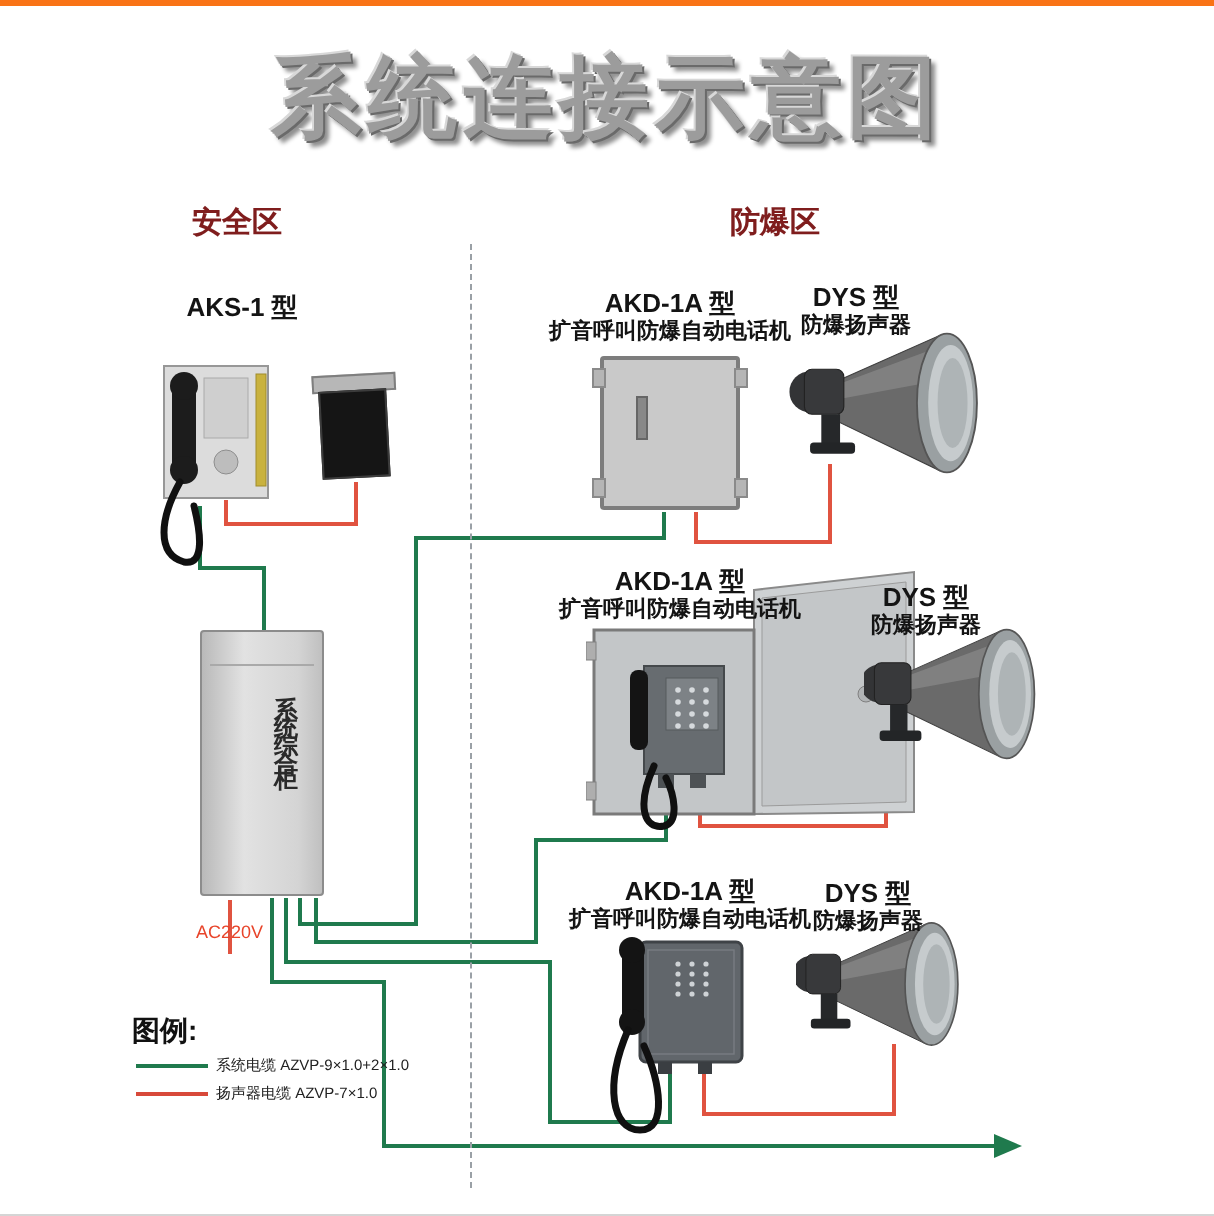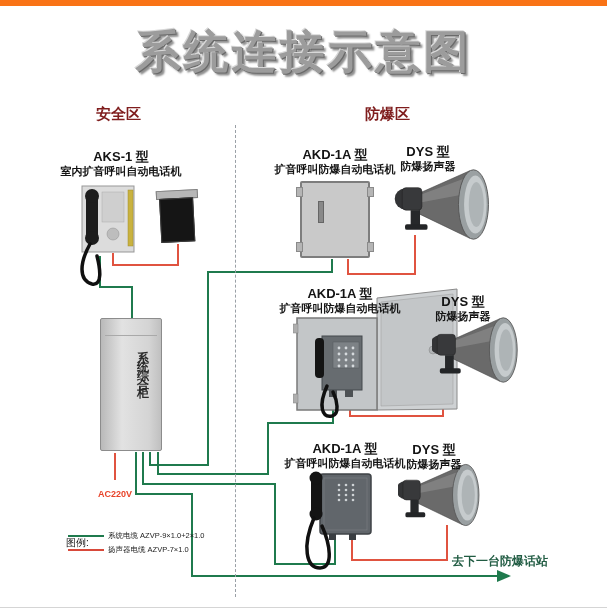--- a/index.html
+++ b/index.html
@@ -1,35 +1,35 @@
 <!DOCTYPE html>
 <html><head>
 <meta charset="utf-8">
 <style>
   html,body{margin:0;padding:0;background:#fff;}
   .canvas{
     position:relative;width:607px;height:608px;background:#ffffff;overflow:hidden;
     font-family:"Liberation Sans", sans-serif;color:#111;
-    border-top:6px solid #f97316;border-bottom:1px solid #d5d5d5;box-sizing:border-box;
+    border-top:3px solid #f97316;border-bottom:1px solid #d5d5d5;box-sizing:border-box;
   }
   .abs{position:absolute;}
   
   .title{
     left:0;right:0;top:16px;text-align:center;font-size:45px;font-weight:bold;letter-spacing:3px;
     color:#9c9c9c;text-shadow:-1px -1px 0 #d8d8d8,1px 1px 0 #6a6a6a,3px 3px 2px #8f8f8f;
     z-index:3;white-space:nowrap;
   }
   .zone-label{top:99px;font-size:15px;font-weight:bold;color:#7f1d1d;z-index:3;}
   .dev-label{z-index:3;text-align:center;font-weight:bold;color:#141414;line-height:1.25;}
   .dev-label .l1{font-size:13px;}
   .dev-label .l2{font-size:11px;white-space:nowrap;}
-  .power-label{left:98px;top:483px;font-size:9px;font-weight:bold;color:#e8442a;z-index:3;}
+  .power-label{left:98px;top:458px;font-size:9px;font-weight:normal;color:#e8442a;z-index:3;}
   .next-label{left:452px;top:547px;font-size:12px;font-weight:bold;color:#2060442;color:#215c43;z-index:3;white-space:nowrap;}
   
-  .legend-title{left:66px;top:530px;font-size:10px;font-weight:normal;z-index:3;}
+  .legend-title{left:66px;top:504px;font-size:14px;font-weight:bold;z-index:3;}
   .legend-row{z-index:3;height:10px;}
   .legend-line{position:absolute;left:0;top:4px;width:36px;height:2px;}
   .legend-line.green{background:#1f7a4d;}
   .legend-line.red{background:#d8493a;}
   .legend-text{position:absolute;left:40px;top:0;font-size:7.5px;color:#222;white-space:nowrap;}
   
   .divider{left:235px;top:119px;height:472px;width:0;border-left:1px dashed #9aa0a6;z-index:1;}
   
   svg.layer{position:absolute;left:0;top:0;z-index:1;}
   svg.layer.top{z-index:4;pointer-events:none;}
@@ -84,21 +84,20 @@
     </g>
   </svg>
 
   <div class="abs title">系统连接示意图</div>
   <div class="abs zone-label" style="left:96px;">安全区</div>
   <div class="abs zone-label" style="left:344px;padding-left:21px;">防爆区</div>
   <div class="abs divider"></div>
 
   <div class="abs dev-label" style="left:40px;top:143px;width:162px;">
     <div class="l1">AKS-1 型</div>
-    <div class="l2">室内扩音呼叫自动电话机</div>
   </div>
   <svg class="abs device" style="left:72px;top:174px;" width="72" height="78">
     <rect x="10" y="6" width="52" height="66" fill="#dcdcdc" stroke="#979797"></rect>
     <rect x="56" y="10" width="5" height="56" fill="#c9b23f" stroke="#a08c2c" stroke-width="0.5"></rect>
     <rect x="30" y="12" width="22" height="30" fill="#cfcfcf" stroke="#aaa" stroke-width="0.5"></rect>
     <rect x="14" y="12" width="12" height="50" rx="6" fill="#1c1c1c"></rect>
     <circle cx="20" cy="16" r="7" fill="#1c1c1c"></circle>
     <circle cx="20" cy="58" r="7" fill="#1c1c1c"></circle>
     <circle cx="41" cy="54" r="6" fill="#bdbdbd" stroke="#8e8e8e" stroke-width="0.5"></circle>
   </svg>
@@ -234,21 +233,20 @@
     <polygon points="24,30 78,10 78,28 24,38" fill="#8c8c8c" opacity="0.65"></polygon>
     <ellipse cx="82" cy="40" rx="16" ry="37" fill="#9aa0a2" stroke="#555"></ellipse>
     <ellipse cx="84" cy="40" rx="12" ry="31" fill="#c6cbcd"></ellipse>
     <ellipse cx="85" cy="40" rx="8" ry="24" fill="#aeb4b6"></ellipse>
     <circle cx="9" cy="34" r="11" fill="#333436"></circle>
     <rect x="6" y="22" width="21" height="24" rx="4" fill="#38393b" stroke="#222" stroke-width="0.6"></rect>
     <rect x="15" y="46" width="10" height="17" fill="#26282a"></rect>
     <rect x="9" y="61" width="24" height="6" rx="2" fill="#232527"></rect>
   </svg>
 
-  <div class="abs next-label">去下一台防爆话站</div>
 
   <svg class="layer top" width="607" height="608">
     <g stroke="#101010" stroke-width="3.5" fill="none" stroke-linecap="round">
       <path d="M90,238 C80,256 78,274 92,278 C103,280 100,262 97,250"></path>
       <path d="M327,380 C318,400 322,412 332,410 C340,408 337,394 333,386"></path>
       <path d="M314,512 C302,540 306,562 320,562 C334,562 330,538 322,520"></path>
     </g>
   </svg>
 </div>
 

